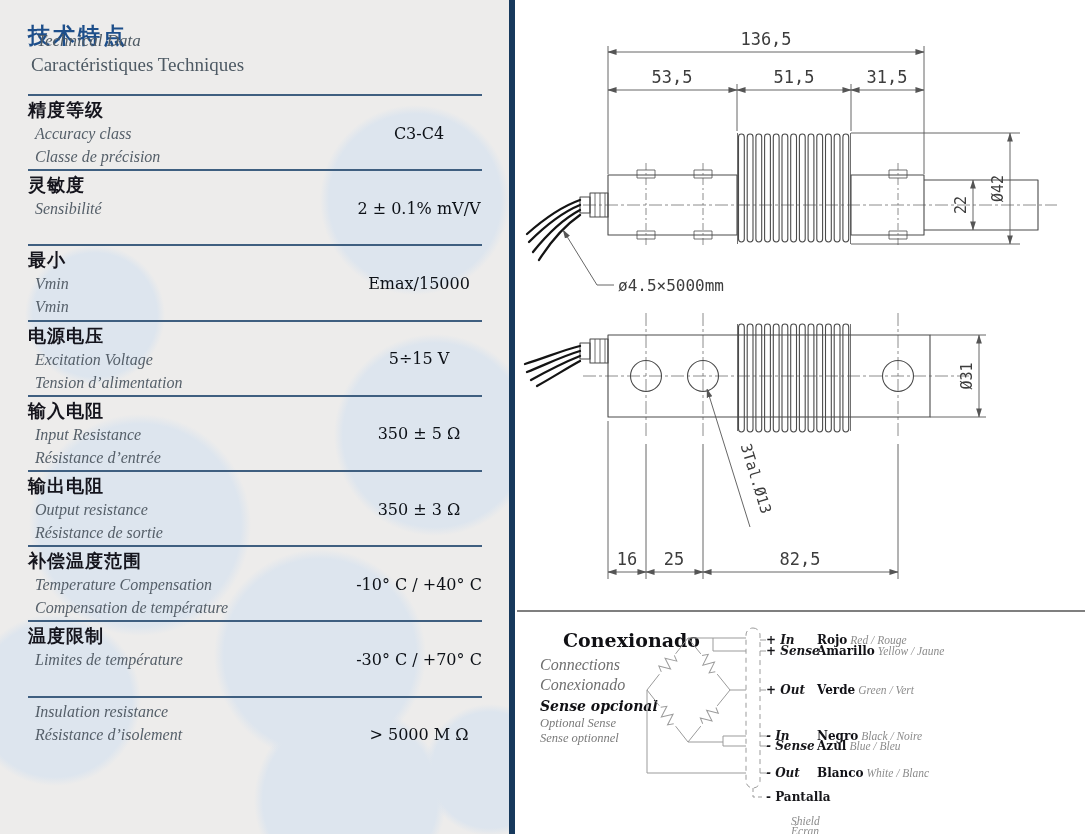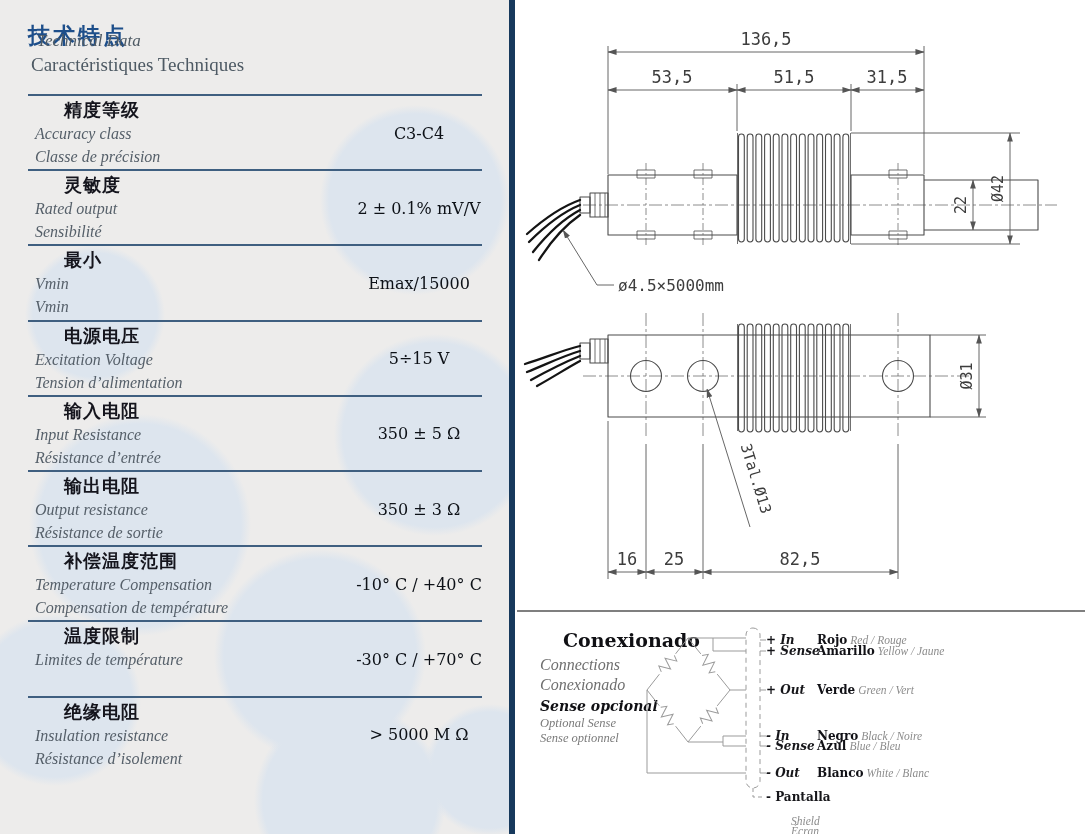--- a/index.html
+++ b/index.html
@@ -23,21 +23,21 @@
       radial-gradient(circle at 490px 770px, #dde5ee 58px, rgba(221,229,238,0) 66px);
   }
   .tt-zh{position:absolute;left:28px;top:6px;font-family:"DejaVu Sans",sans-serif;
          font-weight:bold;font-size:22px;letter-spacing:3px;color:#1d4e8a;}
   .tt-en{position:absolute;left:37px;top:31px;font-style:italic;font-size:17px;color:#4e5a64;}
   .tt-fr{position:absolute;left:31px;top:54px;font-size:19px;color:#4e5a64;}
   .spec-table{position:absolute;left:28px;top:94px;width:454px;}
   .srow{position:relative;border-top:2px solid #3f5f80;height:75.2px;
         box-sizing:border-box;padding-top:2px;}
   .srow .zh{font-family:Liberation Sans, sans-serif;font-weight:bold;font-size:18px;
-            color:#15151d;line-height:24px;letter-spacing:1px;margin-left:36px;}
+            color:#15151d;line-height:24px;letter-spacing:1px;}
   .srow .lt{font-style:italic;font-size:16px;color:#555f69;line-height:23px;padding-left:7px;white-space:nowrap;}
   .srow .val{position:absolute;left:300px;top:50%;transform:translateY(-50%);
              width:182px;text-align:center;font-size:16px;color:#0d1117;
              font-family:"DejaVu Serif",serif;white-space:nowrap;}
   
   .divider{position:absolute;left:509px;top:0;width:6px;height:834px;background:#17395c;}
   
   .drawing,.wiring{position:absolute;}
   .drawing{left:517px;top:14px;}
   .wiring{left:517px;top:618px;}
@@ -77,21 +77,20 @@
 
   <div class="spec-table">
     <div class="srow">
       <div class="zh">精度等级</div>
       <div class="lt">Accuracy class</div>
       <div class="lt">Classe de précision</div>
       <div class="val">C3-C4</div>
     </div>
     <div class="srow">
       <div class="zh">灵敏度</div>
-      <div class="lt">Rated output</div>
       <div class="lt">Sensibilité</div>
       <div class="val">2 ± 0.1% mV/V</div>
     </div>
     <div class="srow">
       <div class="zh">最小</div>
       <div class="lt">Vmin</div>
       <div class="lt">Vmin</div>
       <div class="val">Emax/15000</div>
     </div>
     <div class="srow">
@@ -117,21 +116,20 @@
       <div class="lt">Temperature Compensation</div>
       <div class="lt">Compensation de température</div>
       <div class="val">-10° C / +40° C</div>
     </div>
     <div class="srow">
       <div class="zh">温度限制</div>
       <div class="lt">Limites de température</div>
       <div class="val">-30° C / +70° C</div>
     </div>
     <div class="srow">
-      <div class="zh">绝缘电阻</div>
       <div class="lt">Insulation resistance</div>
       <div class="lt">Résistance d’isolement</div>
       <div class="val">&gt; 5000 M Ω</div>
     </div>
   </div>
 </aside>
 
 <div class="divider"></div>
 
 <svg class="drawing" width="568" height="596" viewBox="0 0 568 596" xmlns="http://www.w3.org/2000/svg">

